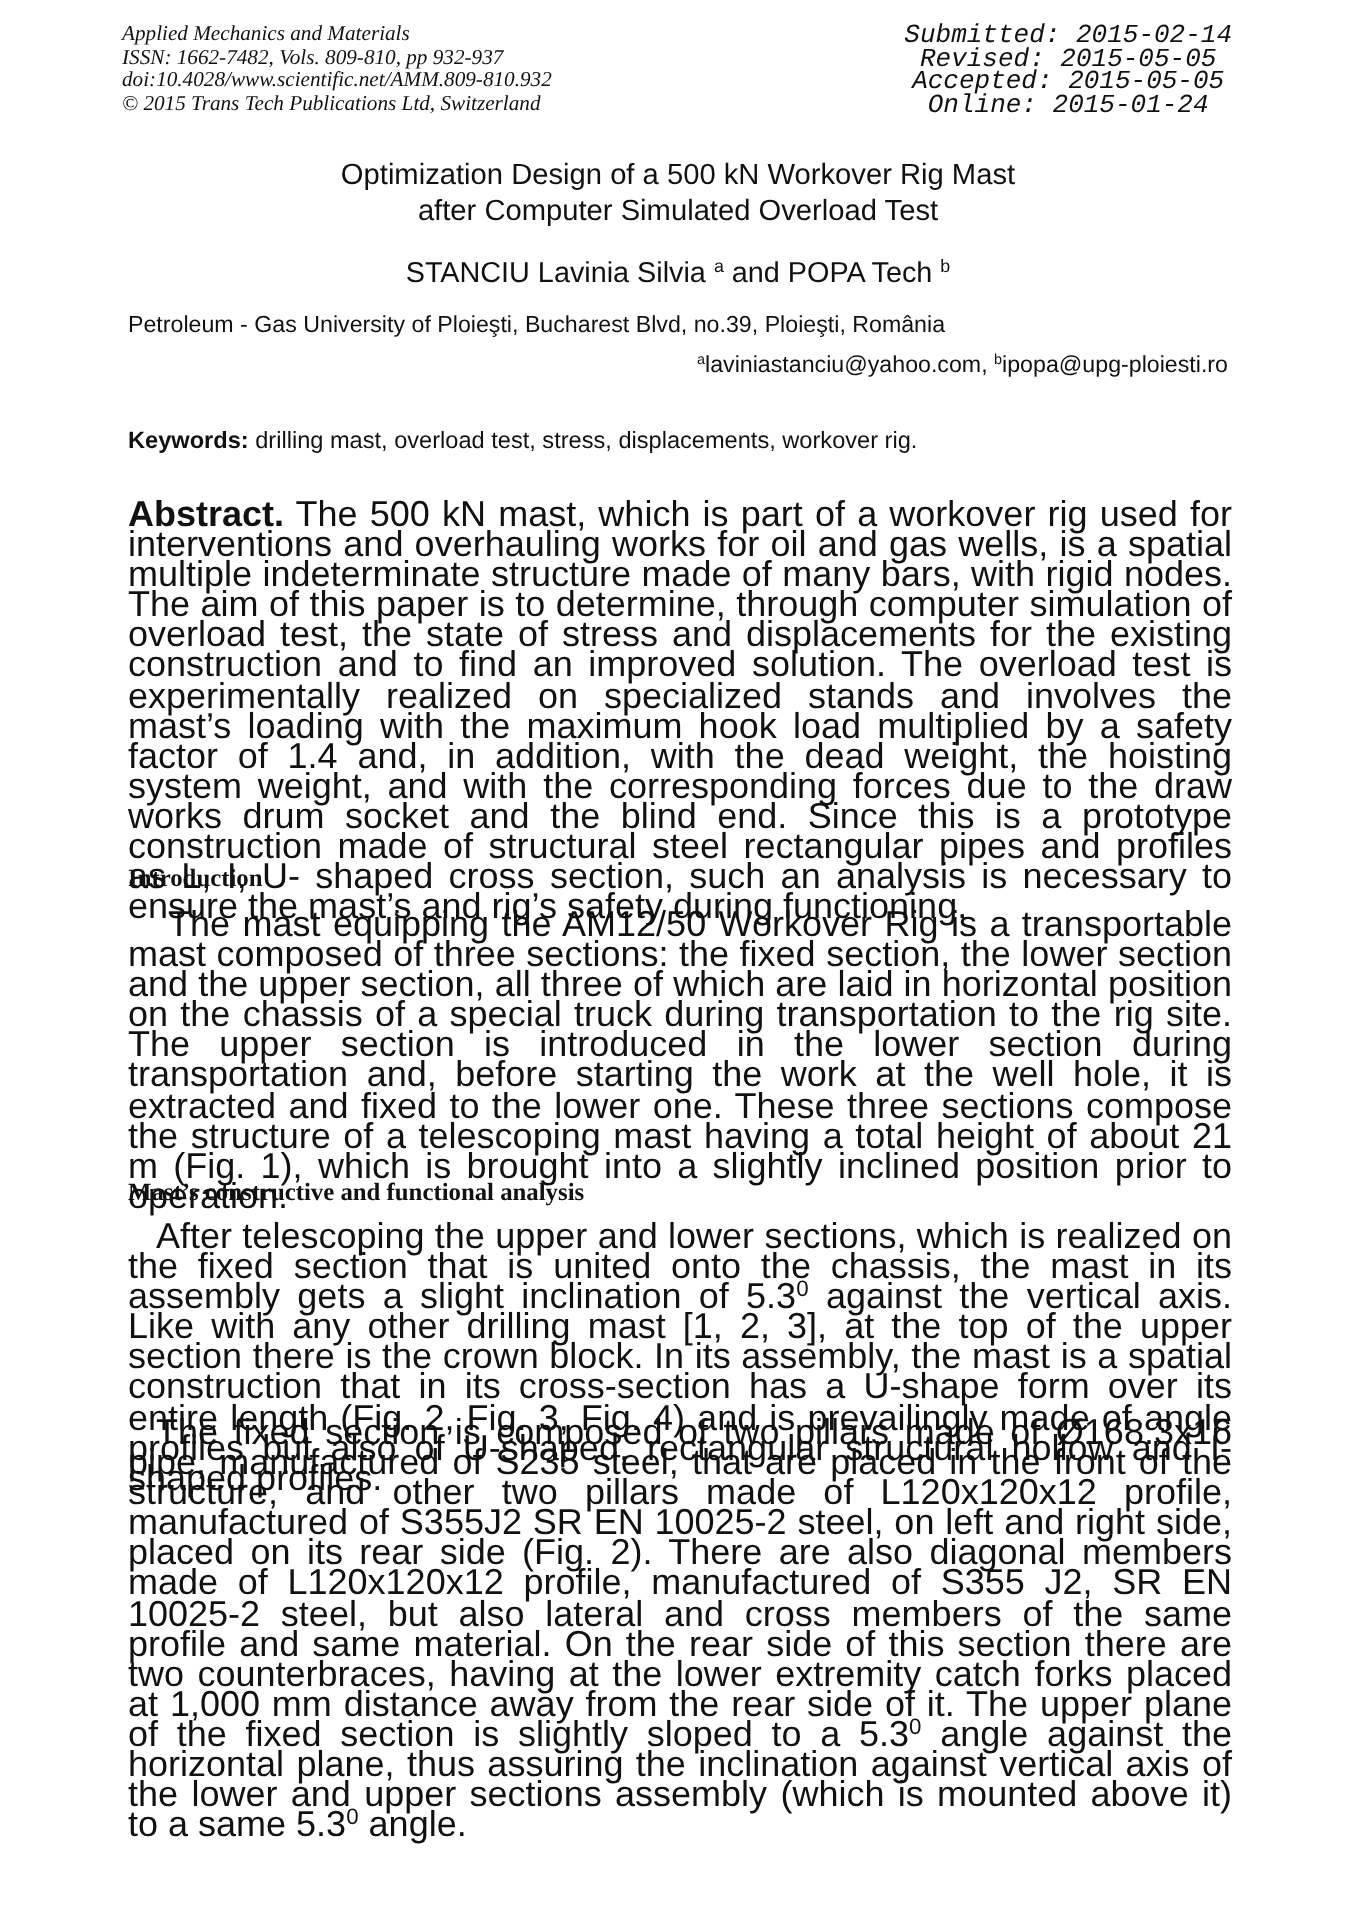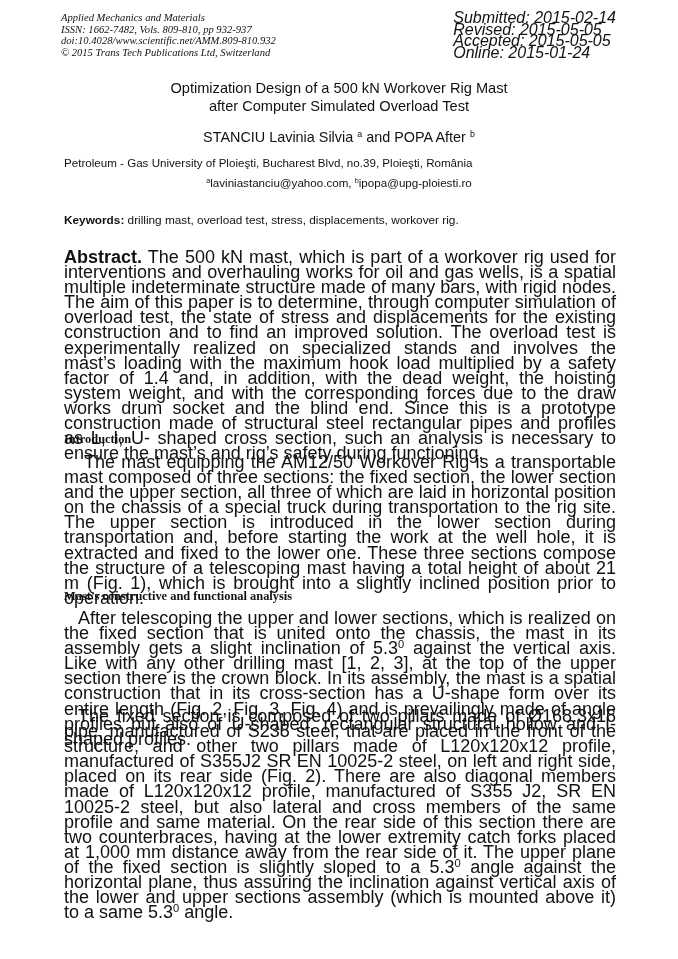--- a/index.html
+++ b/index.html
@@ -1,24 +1,24 @@
 <!DOCTYPE html>
 <html><head>
 <meta charset="utf-8">
 <style>
   html, body { margin: 0; padding: 0; background: #ffffff; }
   body { width: 678px; height: 959px; position: relative; overflow: hidden; color: #111; }
   .page { position: absolute; left: 0; top: 0; width: 678px; height: 959px; }
   .header-left { position: absolute; left: 61px; top: 12px; font-family: "Liberation Serif", serif; font-style: italic; font-size: 10.6px; line-height: 11.5px; }
-  .header-right { position: absolute; right: 62px; top: 12px; text-align: left; font-family: Liberation Sans, sans-serif; font-style: italic; font-size: 16px; line-height: 11.5px; }
+  .header-right { position: absolute; right: 62px; top: 12px; text-align: center; font-family: Liberation Mono, monospace; font-style: italic; font-size: 13px; line-height: 11.5px; }
   .header-left div, .header-right div { white-space: nowrap; }
   .title { position: absolute; left: 64px; width: 550px; top: 80px; text-align: center; font-family: "Liberation Sans", sans-serif; font-weight: normal; font-size: 14.6px; line-height: 17.5px; }
   .authors { position: absolute; left: 64px; width: 550px; top: 129px; text-align: center; font-family: "Liberation Sans", sans-serif; font-size: 14.4px; line-height: 17px; }
   .affil { position: absolute; left: 64px; width: 550px; top: 156px; text-align: left; font-family: "Liberation Sans", sans-serif; font-size: 11.6px; line-height: 14px; }
-  .emails { position: absolute; left: 64px; width: 550px; top: 176px; text-align: center; font-family: "Liberation Sans", sans-serif; font-size: 11.6px; line-height: 14px; }
+  .emails { position: absolute; left: 64px; width: 550px; top: 176px; text-align: right; font-family: "Liberation Sans", sans-serif; font-size: 11.6px; line-height: 14px; }
   sup { font-size: 0.62em; vertical-align: 0.55em; line-height: 0; }
   .keywords { position: absolute; left: 64px; width: 552px; top: 213px; font-family: "Liberation Sans", sans-serif; font-size: 11.8px; line-height: 14px; }
   .keywords b { font-weight: bold; }
   .body-text { font-family: Liberation Sans, sans-serif; font-size: 18px; line-height: 15.1px; text-align: justify; }
   .abstract { position: absolute; left: 64px; width: 552px; top: 250px; }
   .abstract b { font-weight: bold; }
   .section-head { position: absolute; left: 64px; font-family: "Liberation Serif", serif; font-weight: bold; font-size: 12.4px; line-height: 15px; }
   .intro-head { top: 432px; }
   .intro { position: absolute; left: 64px; width: 552px; top: 455px; }
   .mast-head { top: 589px; }
@@ -44,21 +44,21 @@
     <div>Revised: 2015-05-05</div>
     <div>Accepted: 2015-05-05</div>
     <div>Online: 2015-01-24</div>
   </div>
 
   <div class="title">
     <div>Optimization Design of a 500 kN Workover Rig Mast</div>
     <div>after Computer Simulated Overload Test</div>
   </div>
 
-  <div class="authors"><span>STANCIU Lavinia Silvia </span><sup>a</sup><span> and POPA After </span><sup>b</sup></div>
+  <div class="authors"><span>STANCIU Lavinia Silvia </span><sup>a</sup><span> and POPA Tech </span><sup>b</sup></div>
 
   <div class="affil">Petroleum - Gas University of Ploieşti, Bucharest Blvd, no.39, Ploieşti, România</div>
 
   <div class="emails"><sup>a</sup><span>laviniastanciu@yahoo.com, </span><sup>b</sup><span>ipopa@upg-ploiesti.ro</span></div>
 
   <div class="keywords"><b>Keywords:</b><span> drilling mast, overload test, stress, displacements, workover rig.</span></div>
 
   <div class="abstract body-text"><b>Abstract.</b><span> The 500 kN mast, which is part of a workover rig used for interventions and overhauling works for oil and gas wells, is a spatial multiple indeterminate structure made of many bars, with rigid nodes. The aim of this paper is to determine, through computer simulation of overload test, the state of stress and displacements for the existing construction and to find an improved solution. The overload test is experimentally realized on specialized stands and involves the mast’s loading with the maximum hook load multiplied by a safety factor of 1.4 and, in addition, with the dead weight, the hoisting system weight, and with the corresponding forces due to the draw works drum socket and the blind end. Since this is a prototype construction made of structural steel rectangular pipes and profiles as L, I, U- shaped cross section, such an analysis is necessary to ensure the mast’s and rig’s safety during functioning.</span></div>
 
   <div class="section-head intro-head">Introduction</div>

